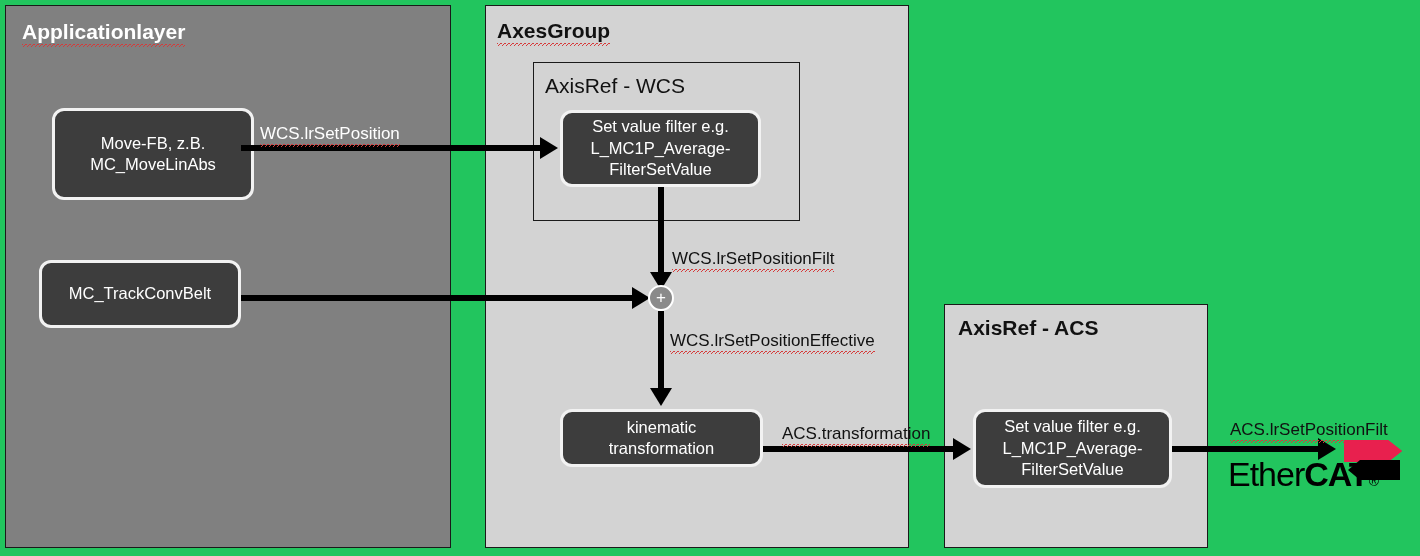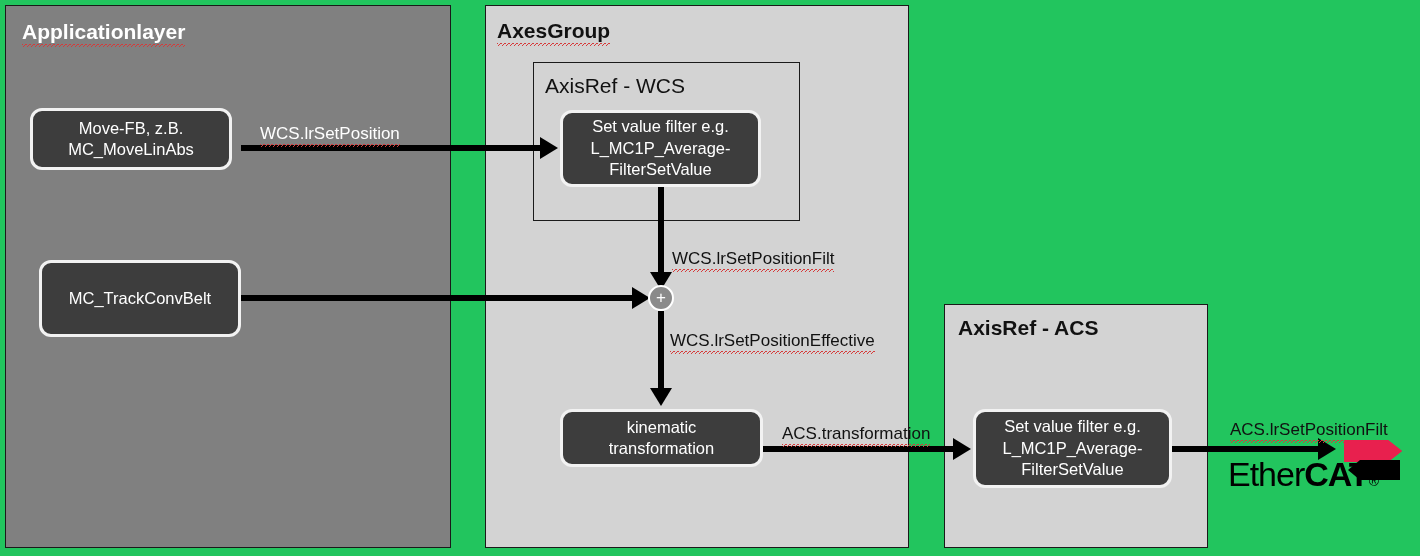--- a/index.html
+++ b/index.html
@@ -161,26 +161,26 @@
 
   <div class="panel panel-light" style="left:485px; top:5px; width:424px; height:543px;"></div>
   <div class="panel-title title-on-light squiggle" style="left:497px; top:19px;">AxesGroup</div>
 
   <div class="sub-box" style="left:533px; top:62px; width:267px; height:159px;"></div>
   <div class="sub-title" style="left:545px; top:74px;">AxisRef - WCS</div>
 
   <div class="panel panel-light" style="left:944px; top:304px; width:264px; height:244px;"></div>
   <div class="panel-title title-on-light" style="left:958px; top:316px;">AxisRef - ACS</div>
 
-  <div class="dark-box" style="left:30px; top:108px; width:202px; height:62px;">
+  <div class="dark-box" style="left:52px; top:108px; width:202px; height:92px;">
     <span>Move-FB, z.B.
 MC_MoveLinAbs</span>
   </div>
 
-  <div class="dark-box" style="left:39px; top:260px; width:202px; height:77px;">
+  <div class="dark-box" style="left:39px; top:260px; width:202px; height:68px;">
     <span>MC_TrackConvBelt</span>
   </div>
 
   <div class="dark-box" style="left:560px; top:110px; width:201px; height:77px;">
     <span>Set value filter e.g.
 L_MC1P_Average-
 FilterSetValue</span>
   </div>
 
   <div class="dark-box" style="left:560px; top:409px; width:203px; height:58px;">

